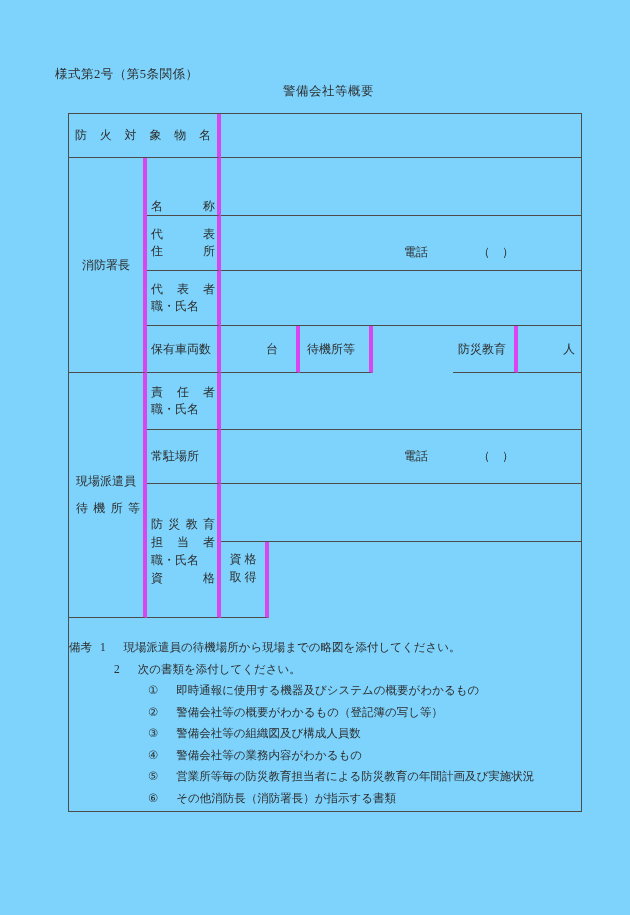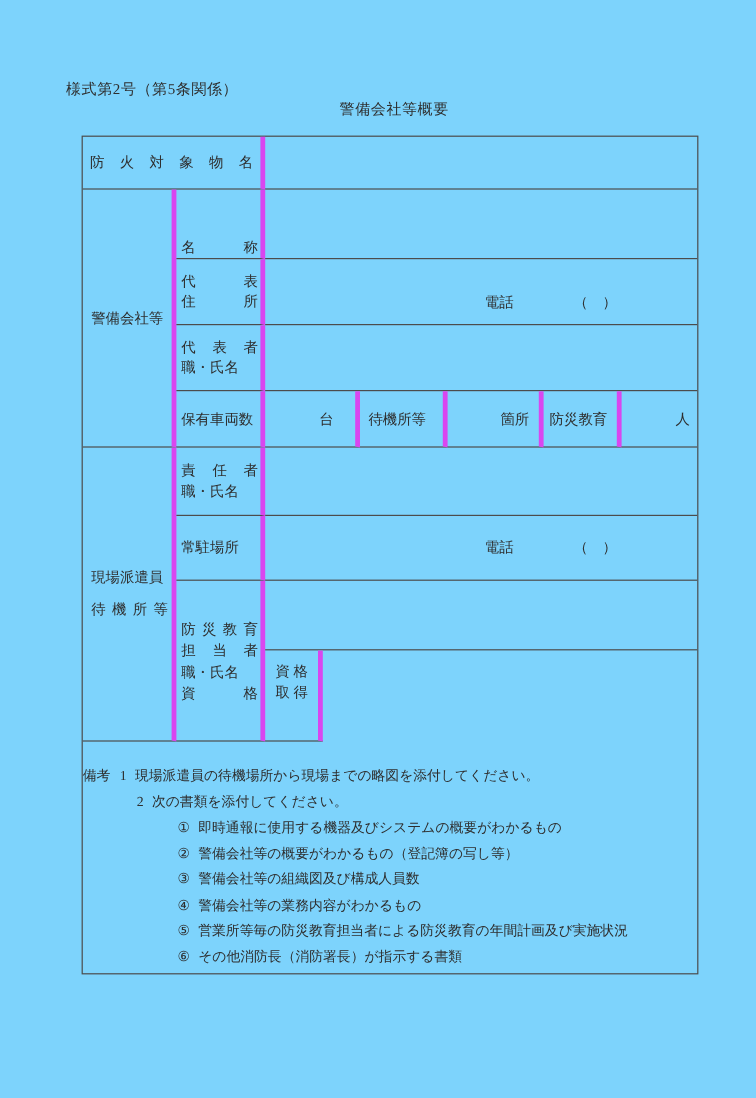--- a/index.html
+++ b/index.html
@@ -32,21 +32,21 @@
   
   .qual-label{padding-top:8px;text-align:center;line-height:18px;}
   .qual-content{padding-top:12px;font-size:11px;}
   .qline{position:relative;height:19px;line-height:19px;padding-left:10px;}
   .qline .jq{display:inline-block;width:72px;text-align:justify;text-align-last:justify;}
   .u{position:absolute;top:0;}
   
   .notes{position:absolute;left:0;top:504px;width:512px;height:193px;font-size:11.5px;}
   .notes-inner{padding-top:19px;}
   .nline{height:21.5px;line-height:21.5px;white-space:nowrap;}
-  .ml15{margin-left:4px;}
+  .ml15{margin-left:15px;}
   .n-head{}
   .n-no1{margin-left:5px;}
   .n-no2{margin-left:45px;}
   .n-sub-no{margin-left:79px;}
 </style>
 </head>
 <body>
 
 <div class="page">
 
@@ -54,21 +54,21 @@
   <div class="doc-title">警備会社等概要</div>
 
   <div class="box">
 
     <div class="cell br bb vcenter hcenter" style="left:0;top:0;width:152px;height:44px;">
       <span class="jl-wide">防火対象物名</span>
     </div>
     <div class="cell bb" style="left:152px;top:0;width:360px;height:44px;"></div>
 
     <div class="cell br bb vcenter" style="left:0;top:44px;width:78px;height:215px;text-align:center;">
-      <span>警備会社等</span>
+      <span>消防署長</span>
     </div>
 
     <div class="cell br bb vcenter pl4" style="left:78px;top:44px;width:74px;height:58px;justify-content:flex-end;">
       <span class="jl">名称</span>
     </div>
     <div class="cell bb" style="left:152px;top:44px;width:360px;height:58px;"></div>
 
     <div class="cell br bb vcenter pl4 lh17" style="left:78px;top:102px;width:74px;height:55px;">
       <span class="jl">代表</span>
       <span class="jl">住所</span>
@@ -85,23 +85,20 @@
     <div class="cell bb" style="left:152px;top:157px;width:360px;height:55px;"></div>
 
     <div class="cell br bb vcenter pl4" style="left:78px;top:212px;width:74px;height:47px;">
       <span>保有車両数</span>
     </div>
     <div class="cell br bb unit-right" style="left:152px;top:212px;width:79px;height:47px;padding-right:18px;">
       <span>台</span>
     </div>
     <div class="cell br bb label-left" style="left:231px;top:212px;width:73px;height:47px;padding-left:7px;">
       <span>待機所等</span>
-    </div>
-    <div class="cell br bb unit-right" style="left:304px;top:212px;width:80px;height:47px;padding-right:8px;">
-      <span>箇所</span>
     </div>
     <div class="cell br bb label-left" style="left:384px;top:212px;width:65px;height:47px;padding-left:5px;">
       <span>防災教育</span>
     </div>
     <div class="cell bb unit-right" style="left:449px;top:212px;width:63px;height:47px;padding-right:6px;">
       <span>人</span>
     </div>
 
     <div class="cell br bb vcenter lh27" style="left:0;top:259px;width:78px;height:245px;padding-left:7px;">
       <span>現場派遣員</span>

